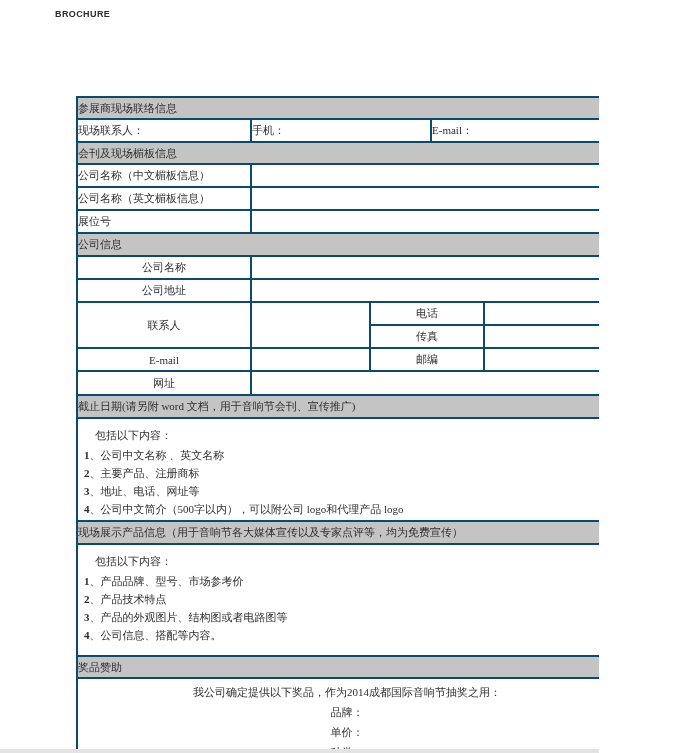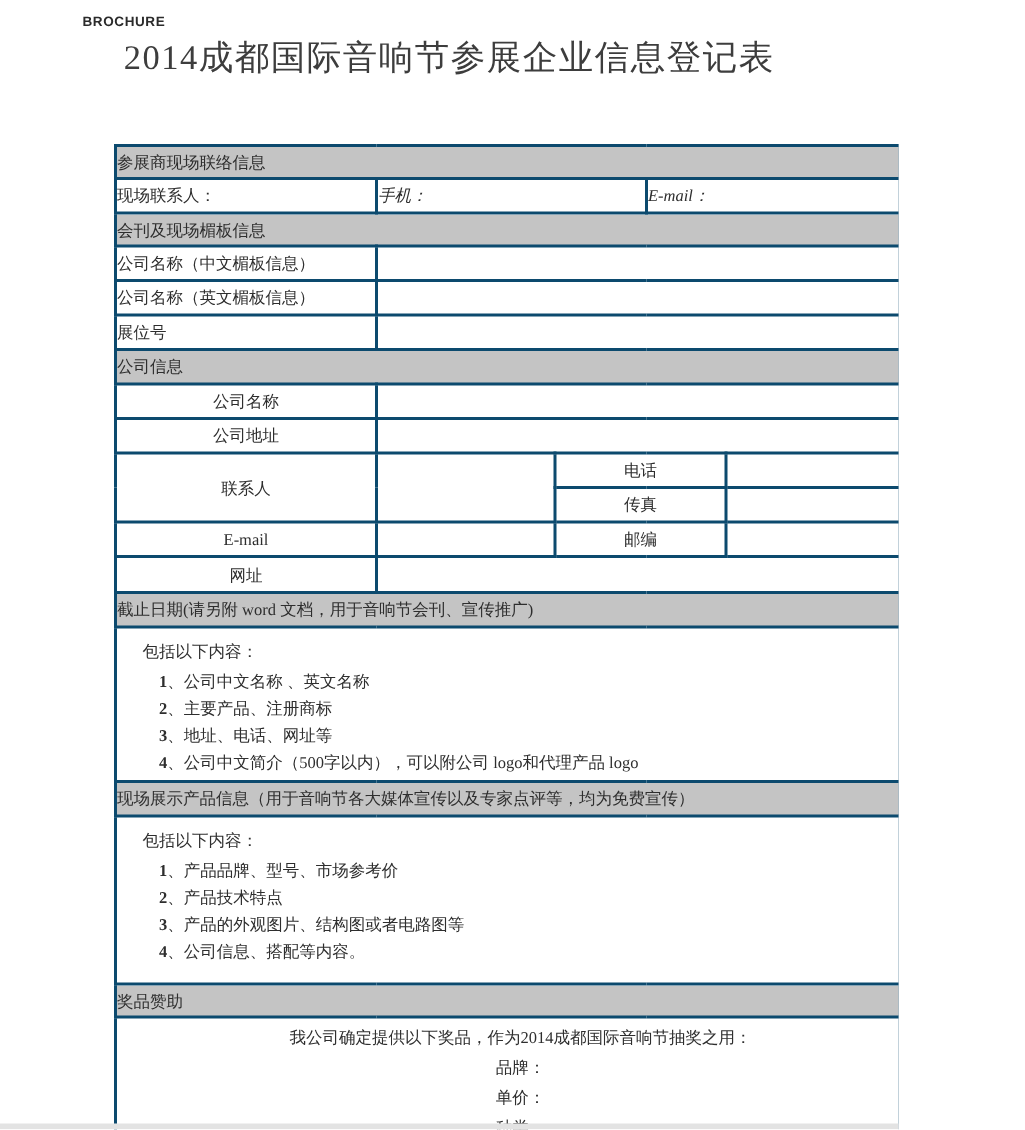--- a/index.html
+++ b/index.html
@@ -25,46 +25,45 @@
     border-collapse:collapse;table-layout:fixed;
   }
   table.form td{
     border:2px solid #0c4a6e;font-size:11px;color:#2e2e2e;
     padding:0;overflow:hidden;white-space:nowrap;
   }
   td.sec{
     background:#c4c4c4;height:20px;padding-left:17px;color:#3a3a3a;
   }
   td.lbl{height:21px;padding-left:17px;}
-  td.lbl-s{height:21px;padding-left:10px;font-style:italic;}
+  td.lbl-s{height:21px;padding-left:10px;}
   td.ctr{height:21px;text-align:center;}
   td.blank{height:21px;}
   td.body{vertical-align:top;white-space:normal;}
   .intro{margin:10px 0 6px 17px;line-height:13px;}
-  .item{margin:0 0 3px 28px;line-height:15px;}
+  .item{margin:0 0 3px 6px;line-height:15px;}
   .item b{font-family:"Liberation Serif","DejaVu Serif",serif;}
   .prize-line{margin:0 0 7px 17px;line-height:13px;text-align:center;}
   .prize-first{margin-top:7px;}
   .watermark{
     position:absolute;left:603px;top:728px;
     font-family:"DejaVu Sans","Liberation Sans",sans-serif;
     font-size:13px;color:#3b82f6;
   }
   .bottom-strip{
     position:absolute;left:0;bottom:0;width:683px;height:4px;background:#e3e3e3;
   }
 </style>
 </head>
 <body>
 
 <div class="page">
 
   <div class="brochure">BROCHURE</div>
 
-  <div class="title">2014成都国际音响节参展企业信息登记表</div>
 
 
   <table class="form">
     <colgroup>
       <col style="width:174px">
         <col style="width:119px">
         <col style="width:61px">
         <col style="width:53px">
         <col style="width:116px">
     </colgroup>

